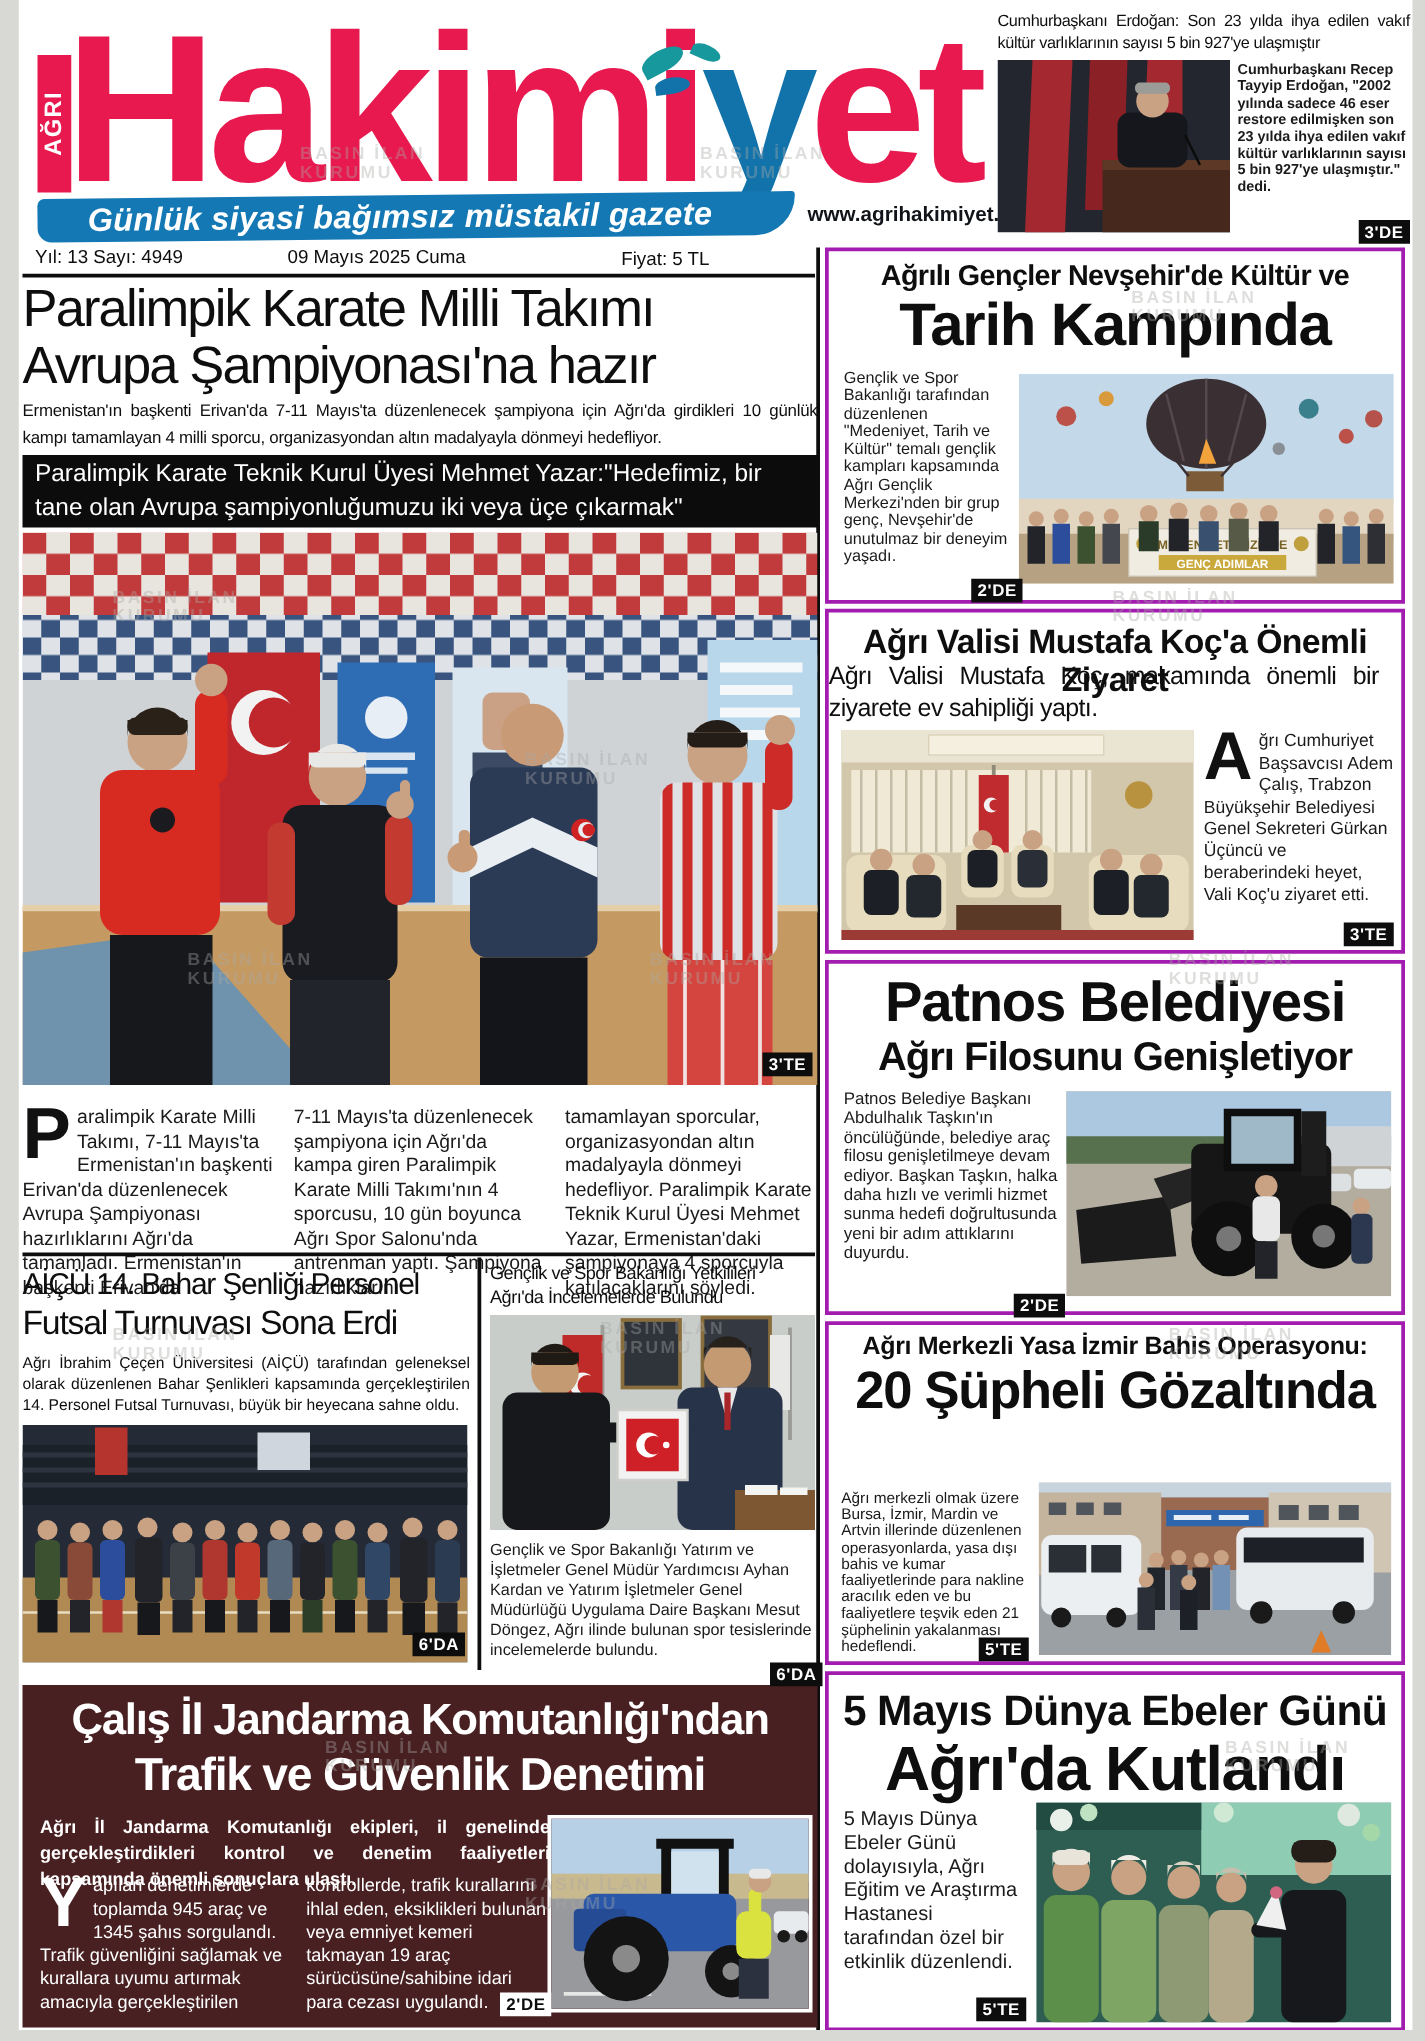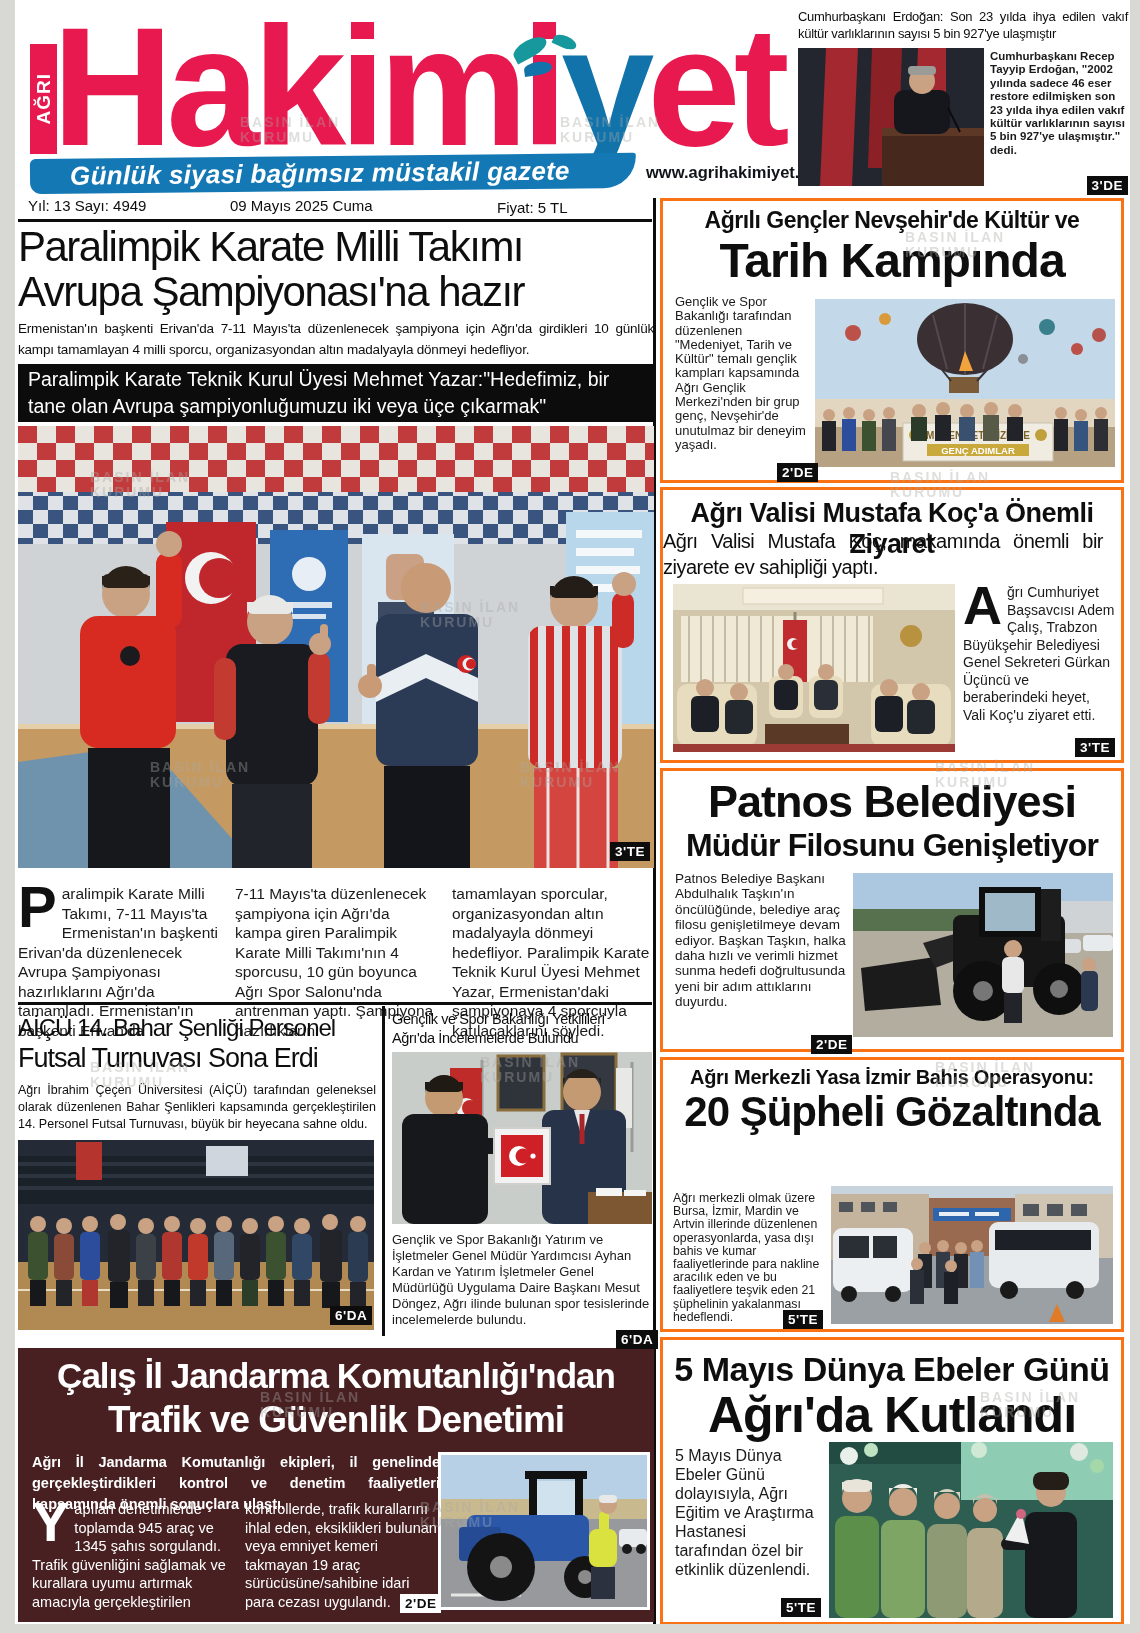--- a/index.html
+++ b/index.html
@@ -5,21 +5,21 @@
 *{margin:0;padding:0;box-sizing:border-box}
 html,body{background:#e9e9e6}
 body{font-family:"Liberation Sans",sans-serif;color:#111}
 #page{position:relative;width:1140px;height:1633px;background:#fff;overflow:hidden;margin:0 auto}
 .abs{position:absolute}
 .hl{font-weight:normal;color:#0e0e0e}
 .just{text-align:justify}
 .ctr{text-align:center}
 .tag{position:absolute;background:#0d0d0d;color:#fff;font-weight:bold;font-size:13.5px;line-height:17px;padding:1px 5px;letter-spacing:.5px;z-index:30}
 .tag.inv{background:#fff;color:#0d0d0d}
-.rbox{position:absolute;left:660px;width:464px;background:#fff;border:3px solid #f97316}
+.rbox{position:absolute;left:660px;width:464px;background:#fff;border:3px solid #a21caf}
 .rh1{position:absolute;left:0;width:100%;text-align:center;font-weight:bold;color:#0e0e0e}
 .dropcap{float:left;font-weight:bold;color:#111;padding-right:5px}
 .wm{position:absolute;color:#a9a9a6;opacity:.38;font-weight:bold;font-size:14px;line-height:15px;letter-spacing:2px;white-space:pre;text-align:left;z-index:40;pointer-events:none}
 .edge{position:absolute;background:#d8d8d4;z-index:45}
 .bodytxt{color:#1a1a1a}
 #swoosh{position:absolute;left:30px;top:156px;width:606px;height:35px;background:#1478b4;border-radius:8px 4px 46px 16px;transform:rotate(-.6deg);z-index:6}
 #tagline{display:block;padding-left:40px;line-height:34px;color:#fff;font-style:italic;font-weight:bold;font-size:26px;letter-spacing:.3px}
 .leaf{position:absolute;border-radius:50% 50% 50% 0;z-index:7}
 svg{display:block}
 </style>
@@ -419,21 +419,21 @@
       </svg>
     </div>
     <div class="abs bodytxt" style="left:300px;top:94px;width:152px;font-size:14px;line-height:17.5px">
       <span class="dropcap" style="font-size:54px;line-height:42px">A</span><span>ğrı Cumhuriyet Başsavcısı Adem Çalış, Trabzon Büyükşehir Belediyesi Genel Sekreteri Gürkan Üçüncü ve beraberindeki heyet, Vali Koç'u ziyaret etti.</span>
     </div>
     <div class="tag" style="right:6px;top:248px">3'TE</div>
   </div>
 
   <div class="rbox" style="top:768px;height:284px">
     <div class="rh1" style="top:6px;font-size:45px;line-height:49px;letter-spacing:-1px">Patnos Belediyesi</div>
-    <div class="rh1" style="top:56px;font-size:32px;line-height:36px;letter-spacing:-.8px">Müdür Filosunu Genişletiyor</div>
+    <div class="rh1" style="top:56px;font-size:32px;line-height:36px;letter-spacing:-.8px">Ağrı Filosunu Genişletiyor</div>
     <div class="abs bodytxt" style="left:12px;top:100px;width:172px;font-size:13.5px;line-height:15.4px">Patnos Belediye Başkanı Abdulhalık Taşkın'ın öncülüğünde, belediye araç filosu genişletilmeye devam ediyor. Başkan Taşkın, halka daha hızlı ve verimli hizmet sunma hedefi doğrultusunda yeni bir adım attıklarını duyurdu.</div>
     <div class="abs" style="left:190px;top:102px;width:260px;height:164px">
       <svg width="260" height="164" viewBox="0 0 260 164">
         <rect width="260" height="164" fill="#b3ada0"></rect>
         <rect width="260" height="50" fill="#abc8e0"></rect>
         <rect y="36" width="260" height="22" fill="#57714e"></rect>
         <rect x="198" y="28" width="62" height="32" fill="#cfd3d6"></rect>
         <rect x="230" y="62" width="30" height="16" rx="4" fill="#e8ebee"></rect>
         <rect x="196" y="66" width="32" height="14" rx="4" fill="#dde0e3"></rect>
         <polygon points="8,95 82,84 88,132 12,138" fill="#1b1b1b"></polygon>

